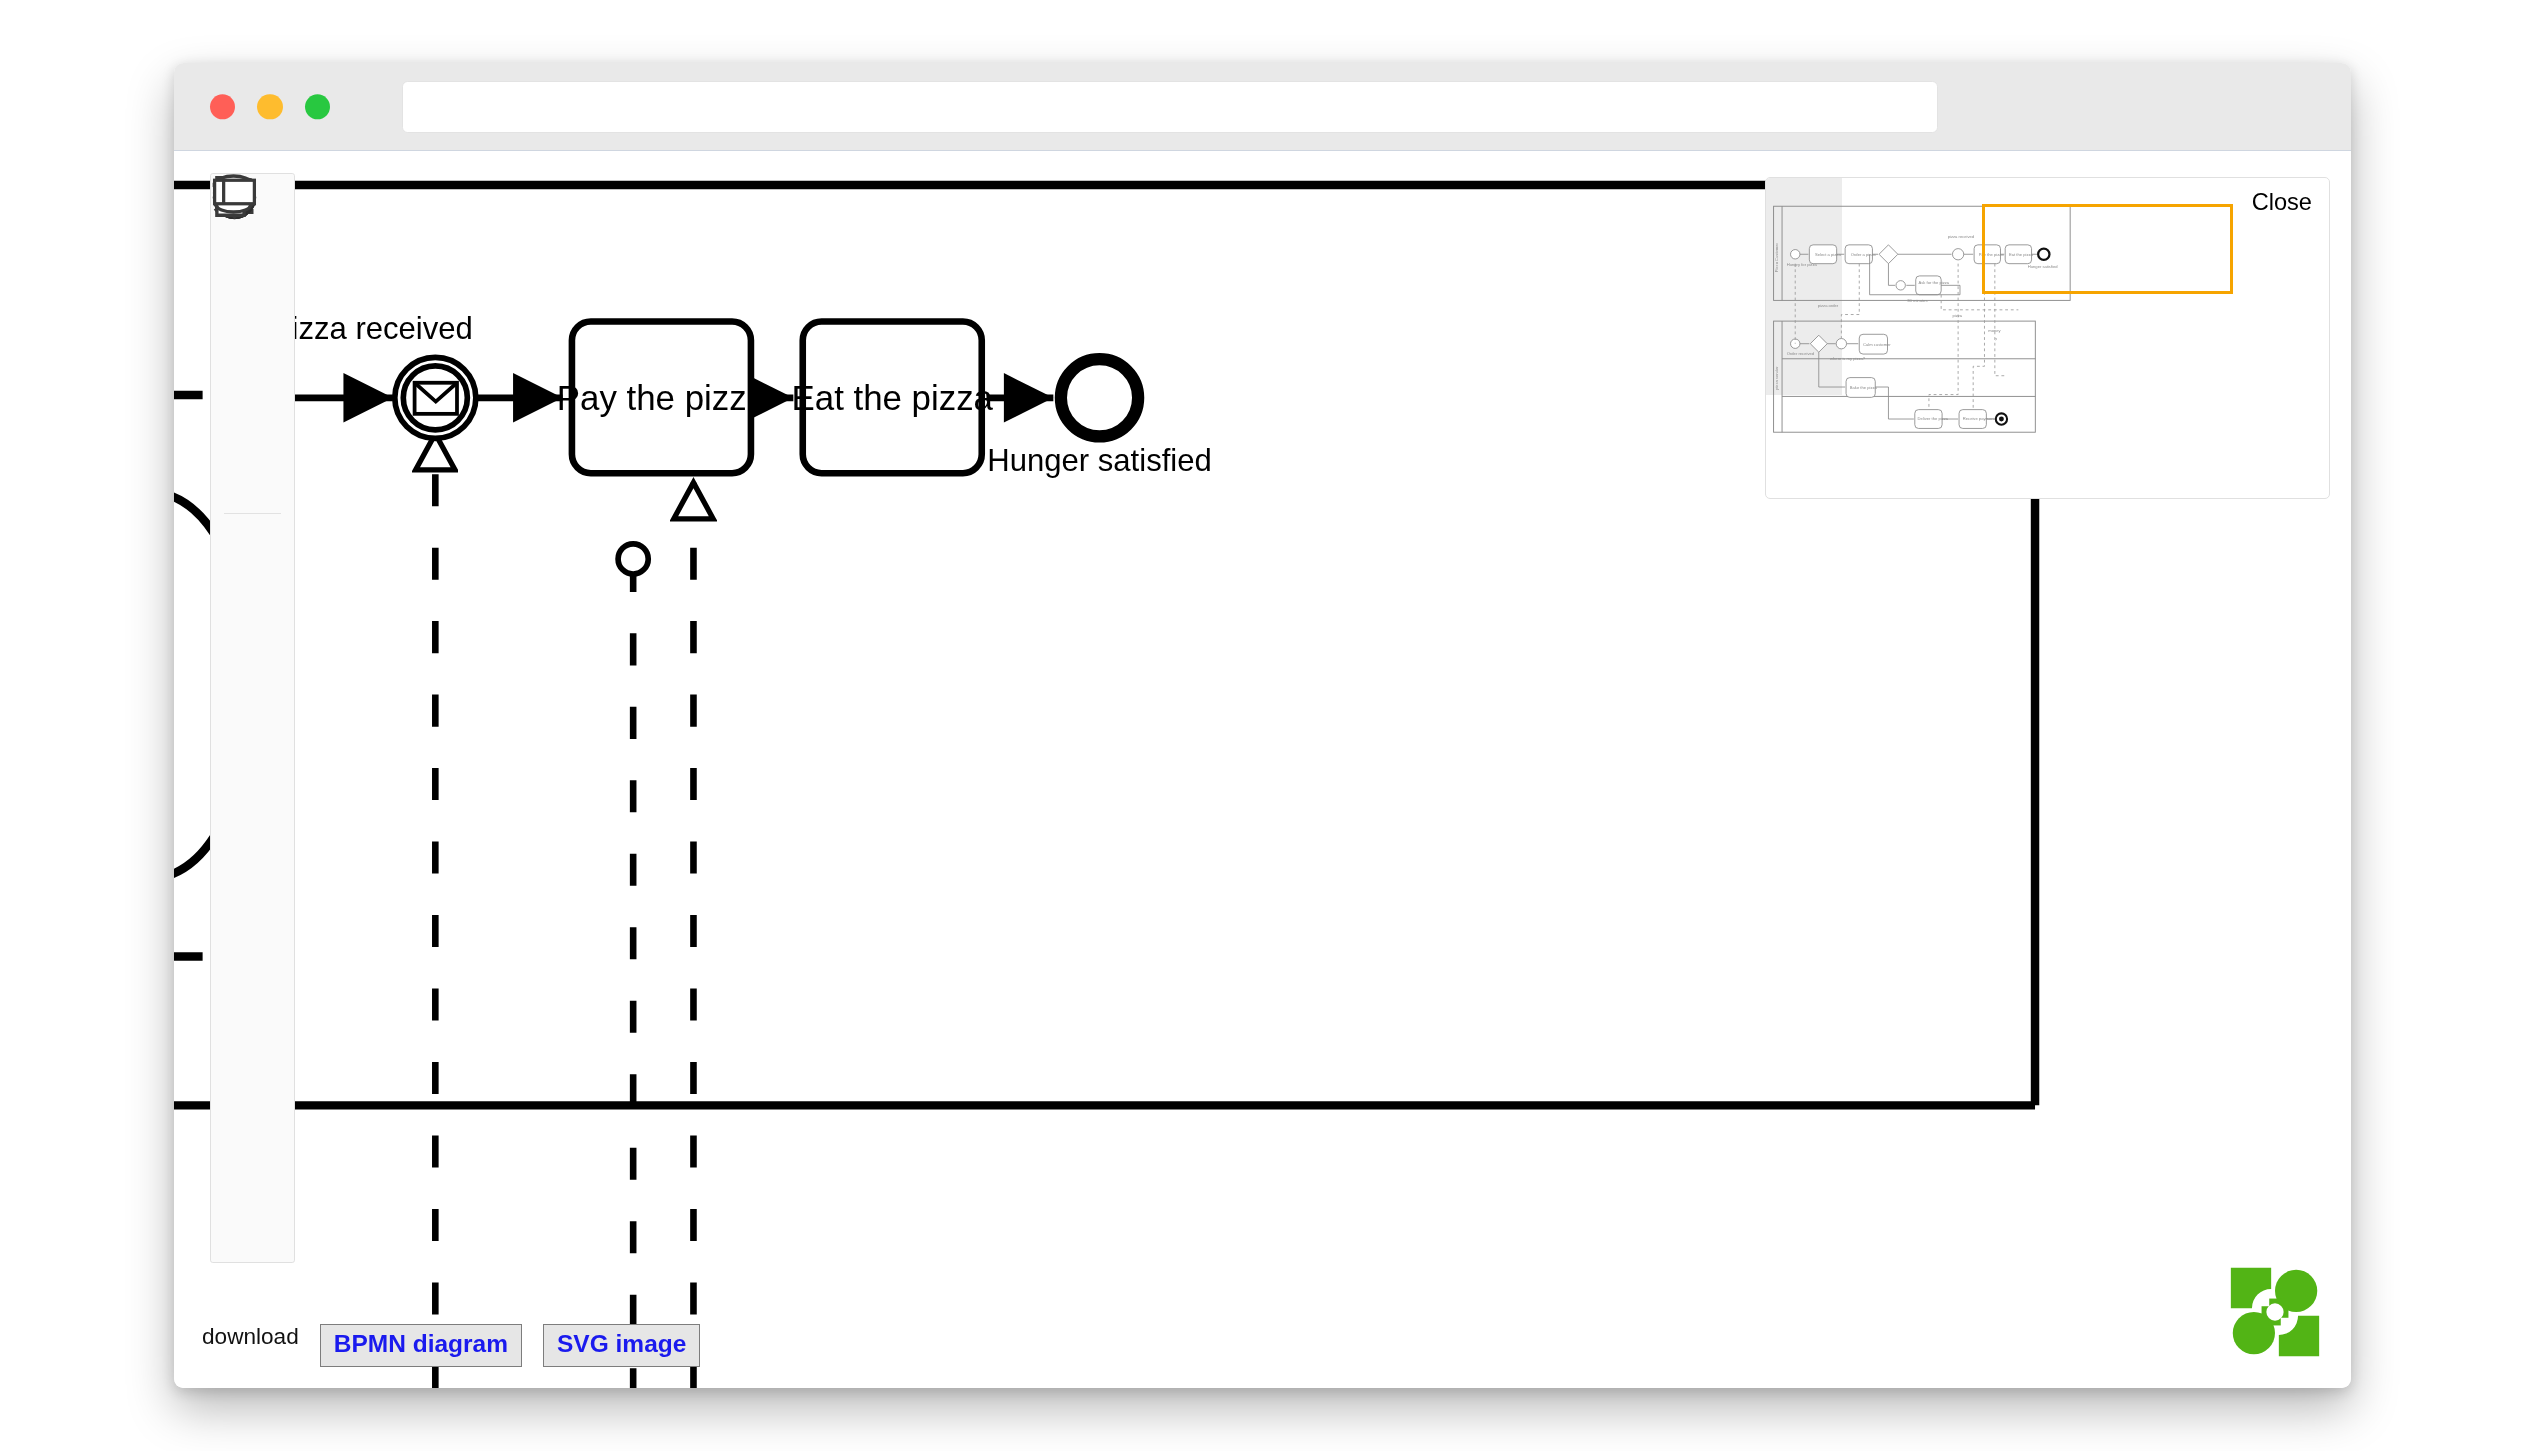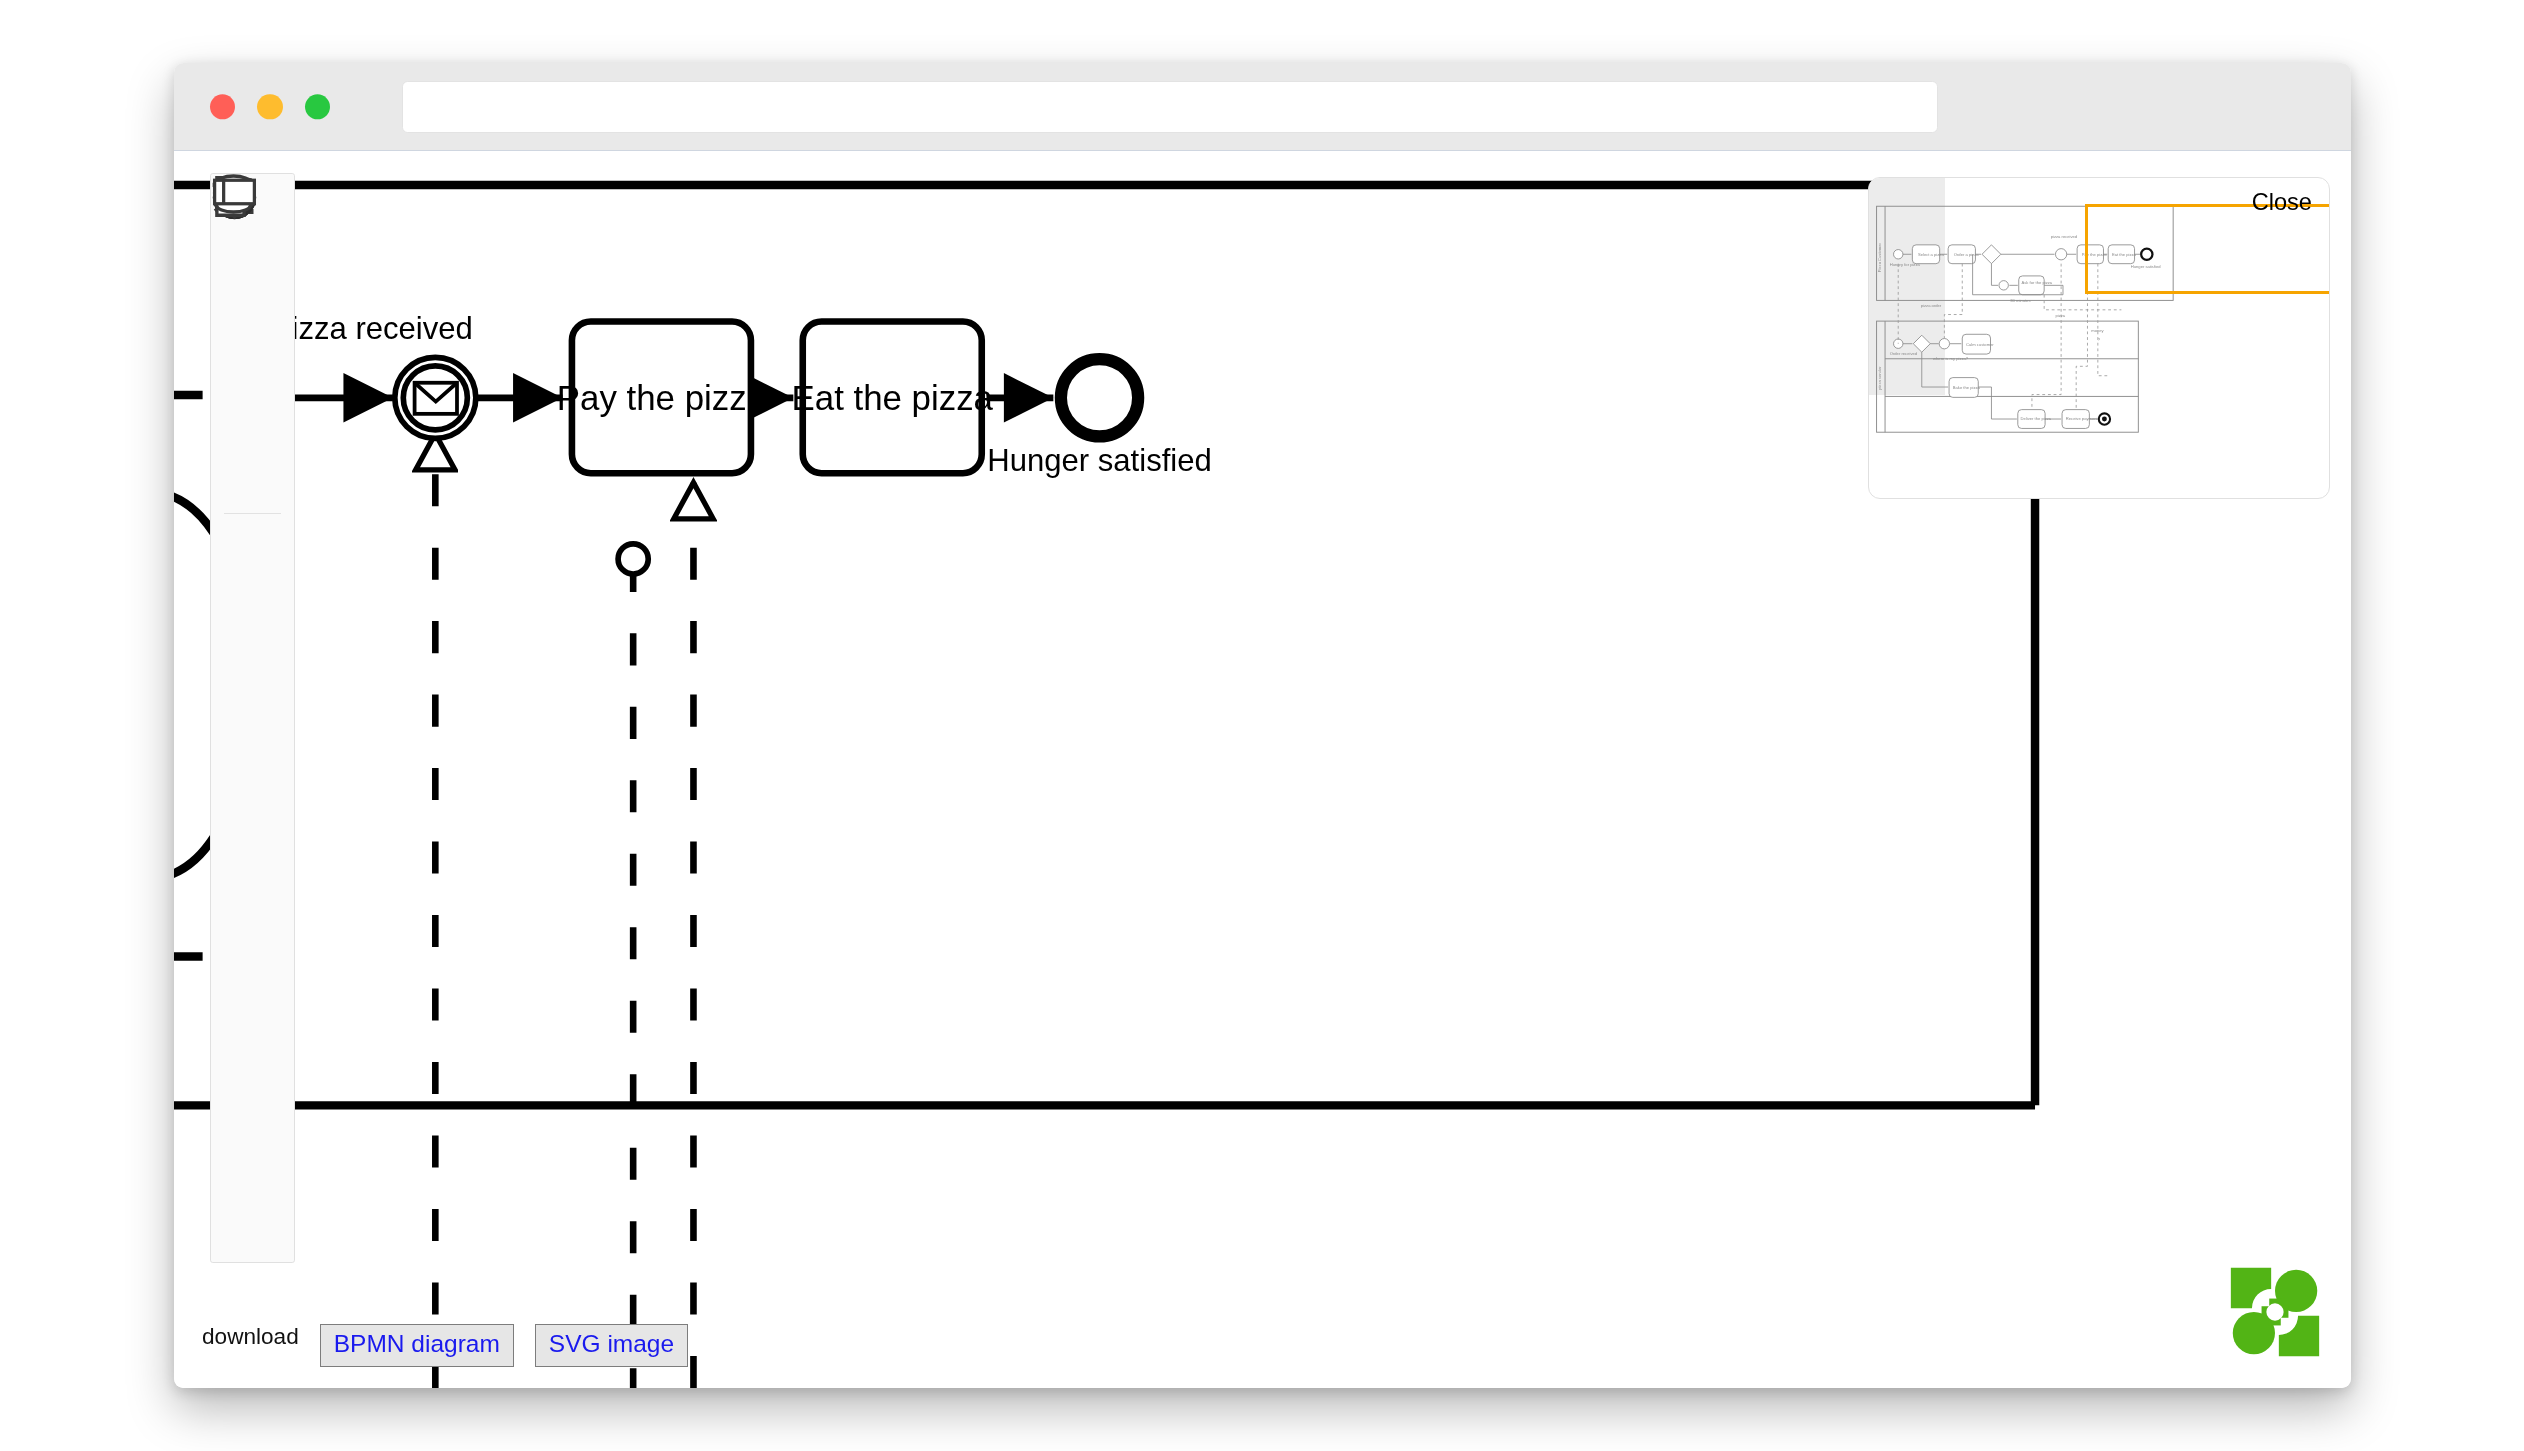--- a/index.html
+++ b/index.html
@@ -73,24 +73,24 @@
   .palette-sep {
     height: 0.9px; background: #e2e2e2;
     margin: 3.8px 13px 5.7px 13px;
   }
   .palette-entry svg { display:block; }
 
   
   .minimap {
     position: absolute;
     right: 21px; top: 26px;
-    width: 462px; height: 322px;
+    width: 565px; height: 322px;
     background: #ffffff;
     border: 0.9px solid #e0e0e0;
-    border-radius: 12px;
+    border-radius: 5px;
     z-index: 25;
     overflow: hidden;
   }
   .minimap-close {
     position: absolute; right: 17px; top: 11.3px;
     font-size: 23.6px; color: #000;
     cursor: pointer; z-index: 4;
   }
   .minimap-viewport {
     position: absolute;
@@ -120,20 +120,21 @@
   .download-link {
     display: inline-block;
     border: 1.9px solid #7d7d7d;
     background: #e6e6e6;
     padding: 5.7px 13px 7.5px 13px;
     font-size: 24.5px;
     color: #1a1aee;
     text-decoration: none;
     line-height: 1.15;
     cursor: pointer;
+    font-weight: bold;
   }
 
   
   .logo {
     position: absolute;
     right: 28px; bottom: 28px;
     width: 96px; height: 96px;
     z-index: 40;
   }
 

